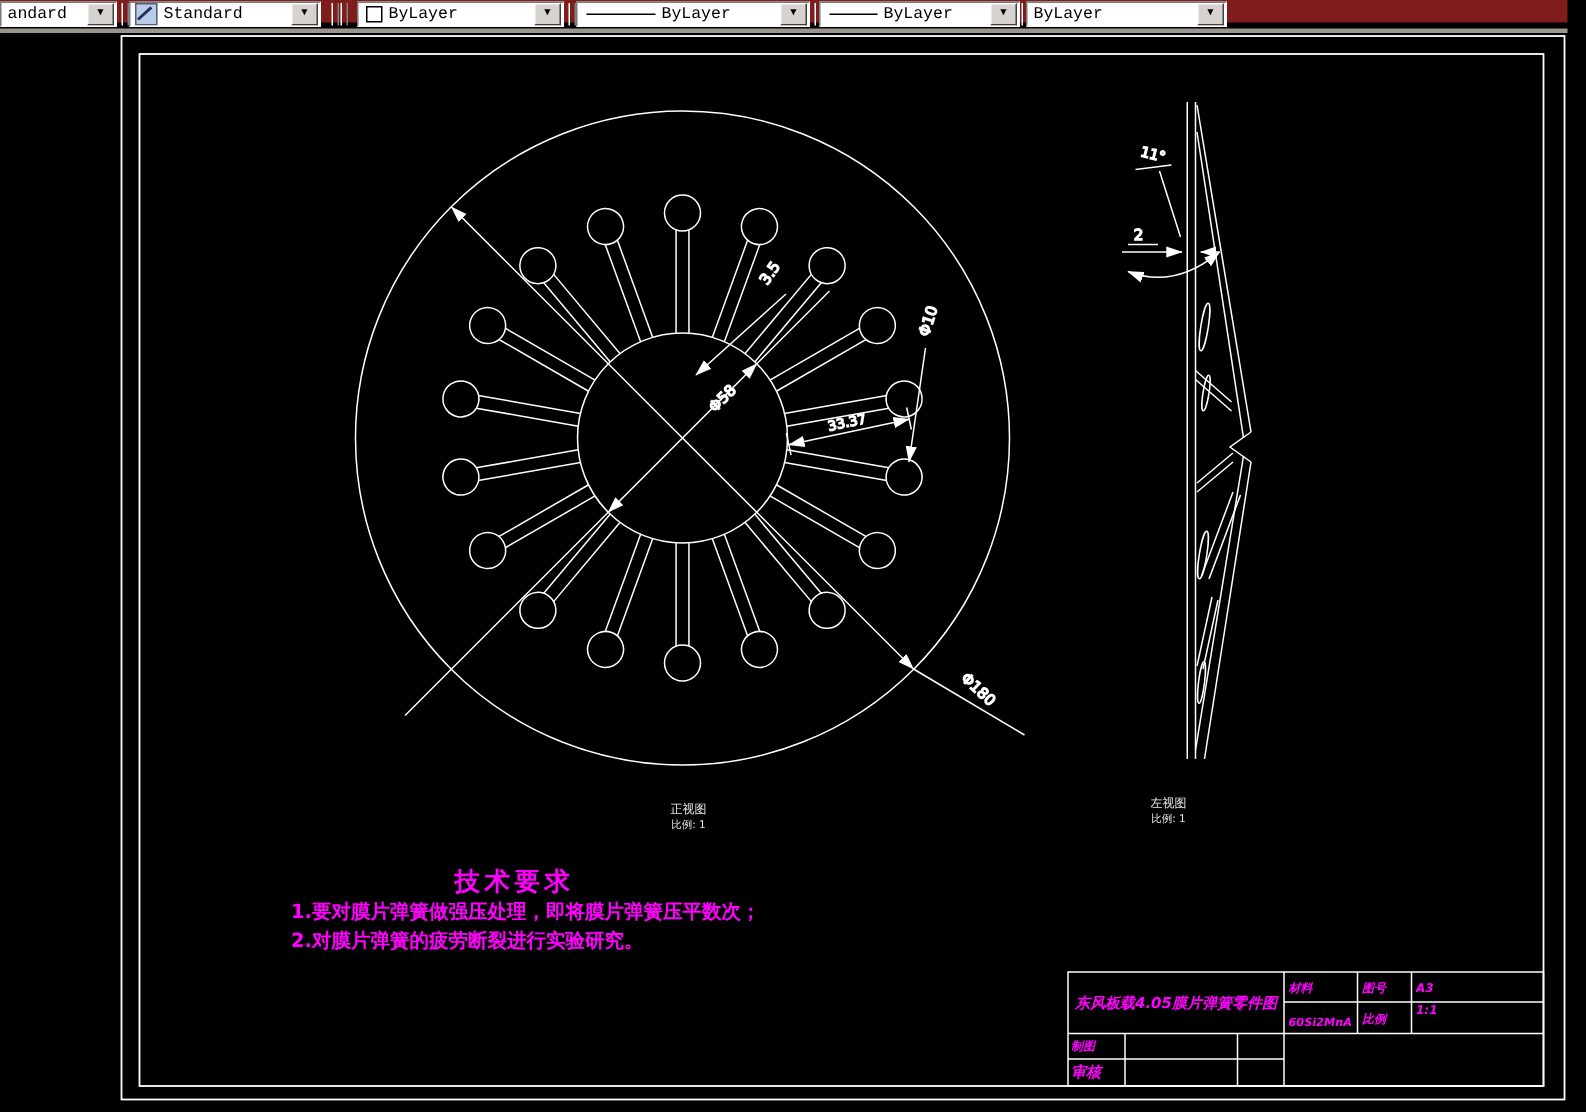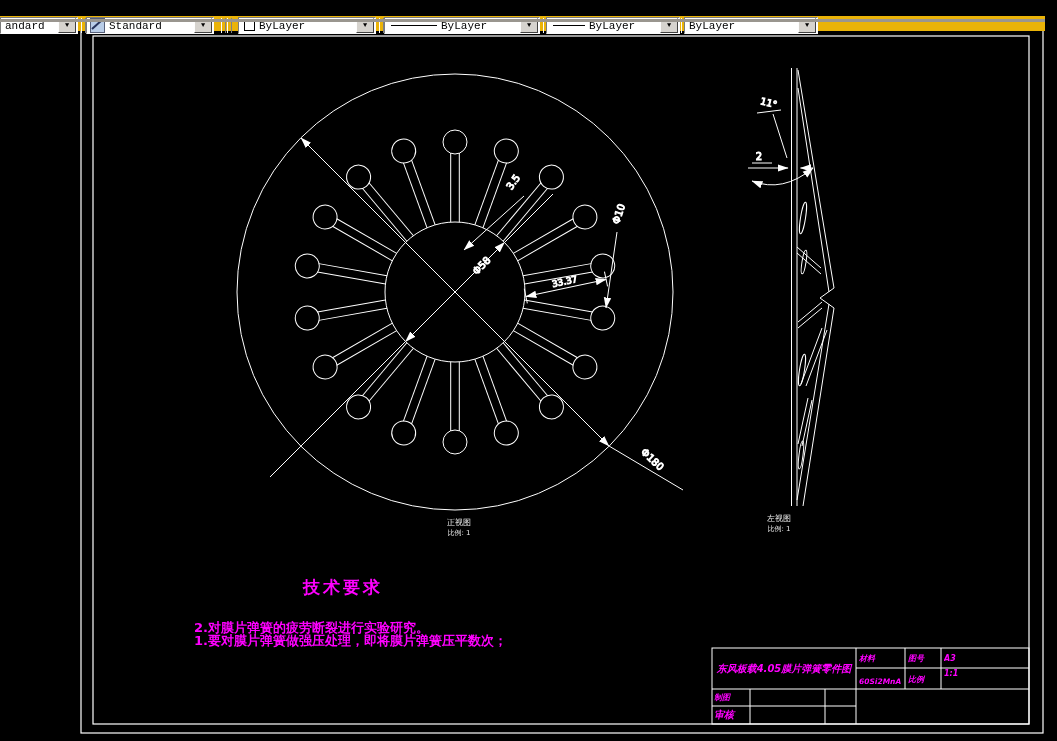--- a/index.html
+++ b/index.html
@@ -1,40 +1,40 @@
 <!DOCTYPE html>
 <html><head>
 <meta charset="utf-8">
 <style>
   html,body{margin:0;padding:0;}
   body{width:1057px;height:741px;background:#000;position:relative;overflow:hidden;
        font-family:"DejaVu Sans",sans-serif;}
   
-  .toolbar{position:absolute;left:0;top:16px;width:1045px;height:15px;background:#eab308;z-index:3;}
+  .toolbar{position:absolute;left:0;top:0;width:1045px;height:15px;background:#7f1d1d;z-index:3;}
   .toolbar-shadow{position:absolute;left:0;top:19px;width:1045px;height:3px;background:#9a968f;z-index:3;}
   .combo{position:absolute;top:1px;height:17px;box-sizing:border-box;background:#fff;
          border:1px solid;border-color:#7b7b7b #fdfdfd #fdfdfd #7b7b7b;
          display:flex;align-items:center;font-family:"Liberation Mono","DejaVu Sans Mono",monospace;
          font-size:11px;color:#000;overflow:hidden;}
   .combo .lbl{margin-left:4px;white-space:nowrap;}
   .combo .arrow{margin-left:auto;width:16px;height:13px;margin-right:1px;background:#d6d3ce;
         border:1px solid;border-color:#fdfdfd #404040 #404040 #fdfdfd;
         font-size:7px;line-height:12px;text-align:center;color:#000;flex:none;}
   .grip{position:absolute;top:2px;width:3px;height:15px;
         border-left:1px solid #fdfdfd;border-right:1px solid #808080;}
   .swatch{width:9px;height:9px;background:#fff;border:1px solid #000;margin-left:5px;flex:none;}
   .ltline{height:1px;background:#000;margin-left:6px;flex:none;}
   .styleicon{width:13px;height:13px;margin-left:3px;flex:none;background:#b9cde8;
         border:1px solid #56607a;position:relative;}
   .styleicon:before{content:"";position:absolute;left:1px;top:9px;width:12px;height:2px;
         background:#26335c;transform:rotate(-42deg);transform-origin:0 50%;}
   
   svg text{font-family:"DejaVu Sans",sans-serif;}
   .ovl{position:absolute;z-index:2;}
-  .white{color:#e9e9e9;}
+  .white{color:#e9e9e9;margin-top:17px;}
   .mag{color:#ff00ff;text-align:right;}
   .viewlabel{font-size:8px;line-height:10px;text-align:center;}
   .tr-title{font-size:17px;font-weight:bold;letter-spacing:3px;}
   .tr-item{font-size:13px;font-weight:bold;line-height:18px;white-space:nowrap;}
   .tb{display:flex;align-items:center;font-weight:bold;overflow:hidden;white-space:nowrap;font-style:italic;}
 </style>
 </head>
 <body>
 
 <div class="toolbar">
@@ -200,21 +200,21 @@
 <div class="ovl white viewlabel" style="left:424px;top:518px;width:70px">
   <div>正视图</div>
   <div style="font-size:7px">比例: 1</div>
 </div>
 <div class="ovl white viewlabel" style="left:749px;top:514px;width:60px">
   <div>左视图</div>
   <div style="font-size:7px">比例: 1</div>
 </div>
 
 <div class="ovl mag tr-title" style="left:303px;top:576px">技术要求</div>
-<div class="ovl mag tr-item" style="left:194px;top:632px">1.要对膜片弹簧做强压处理，即将膜片弹簧压平数次；</div>
+<div class="ovl mag tr-item" style="left:194px;top:600px">1.要对膜片弹簧做强压处理，即将膜片弹簧压平数次；</div>
 <div class="ovl mag tr-item" style="left:194px;top:619px">2.对膜片弹簧的疲劳断裂进行实验研究。</div>
 
 <div class="ovl mag tb" style="left:712px;top:648px;width:144px;height:41px;justify-content:center;font-size:10px">东风板载4.05膜片弹簧零件图</div>
 <div class="ovl mag tb" style="left:859px;top:650px;width:44px;height:17px;font-size:8px">材料</div>
 <div class="ovl mag tb" style="left:908px;top:650px;width:32px;height:17px;font-size:8px">图号</div>
 <div class="ovl mag tb" style="left:944px;top:650px;width:60px;height:17px;font-size:8px">A3</div>
 <div class="ovl mag tb" style="left:859px;top:670px;width:46px;height:22px;font-size:7.5px">60Si2MnA</div>
 <div class="ovl mag tb" style="left:908px;top:670px;width:32px;height:18px;font-size:8px">比例</div>
 <div class="ovl mag tb" style="left:944px;top:660px;width:60px;height:26px;font-size:8px">1:1</div>
 <div class="ovl mag tb" style="left:714px;top:690px;width:26px;height:15px;font-size:8px">制图</div>

